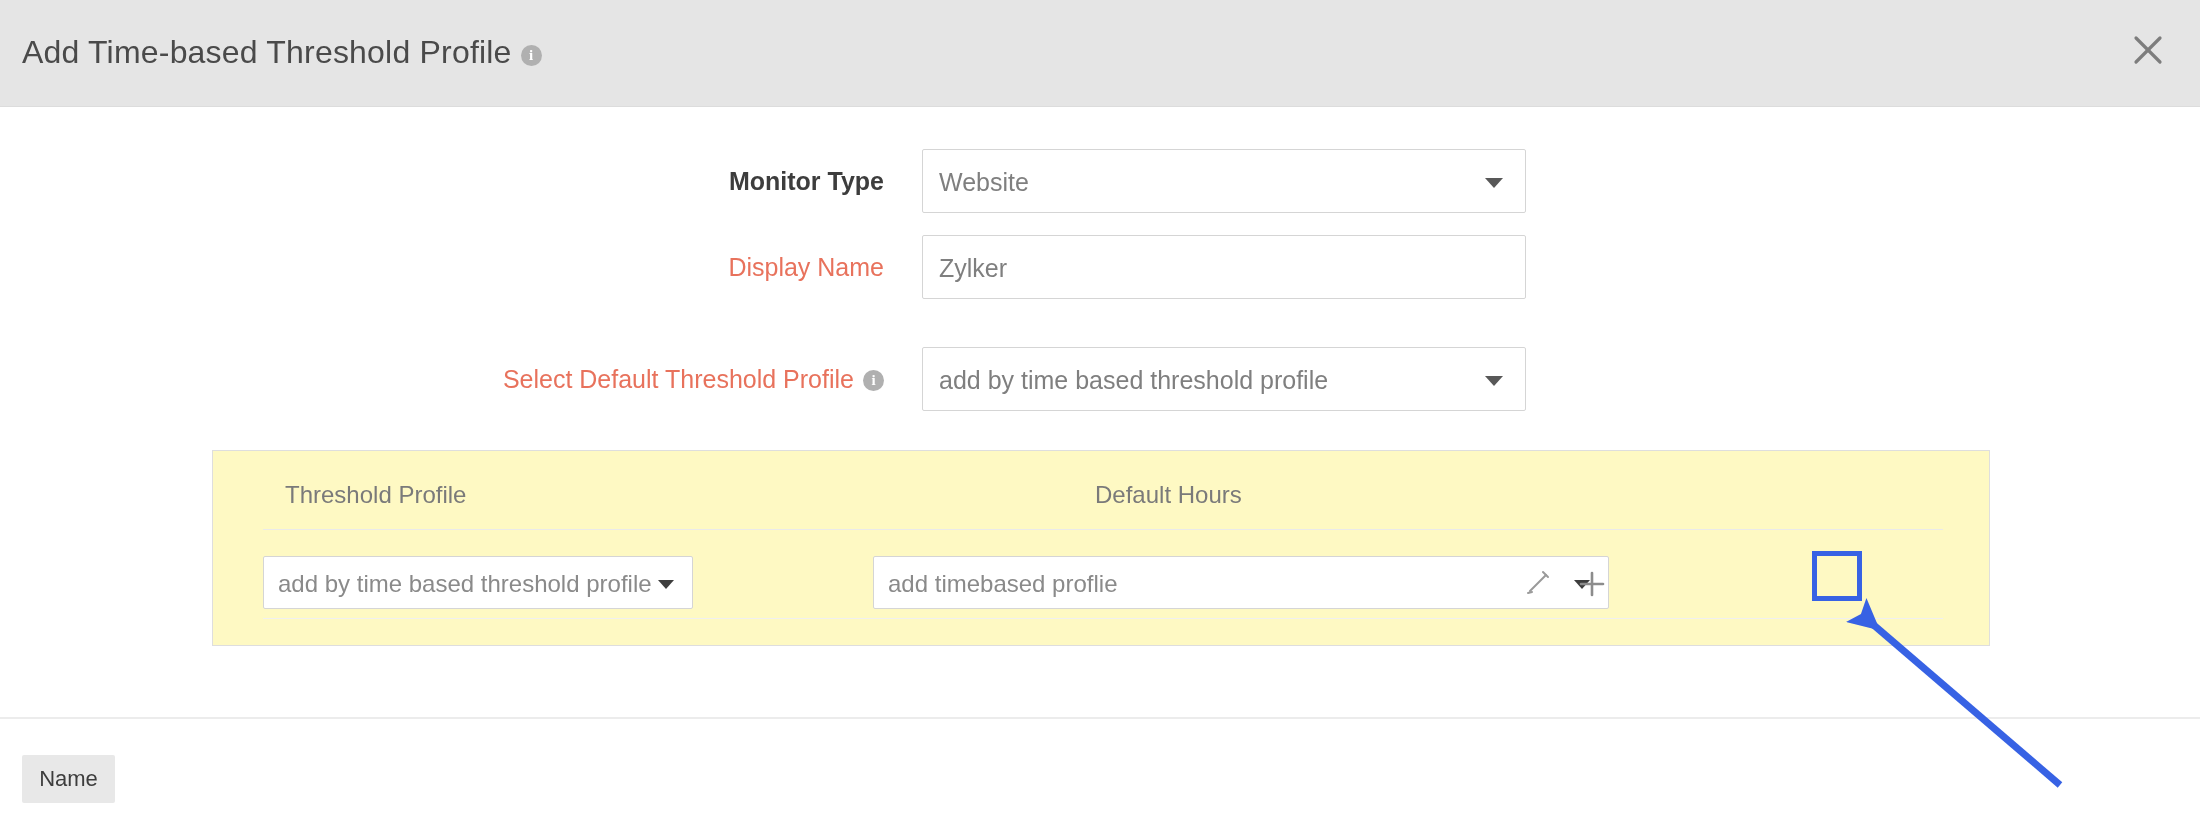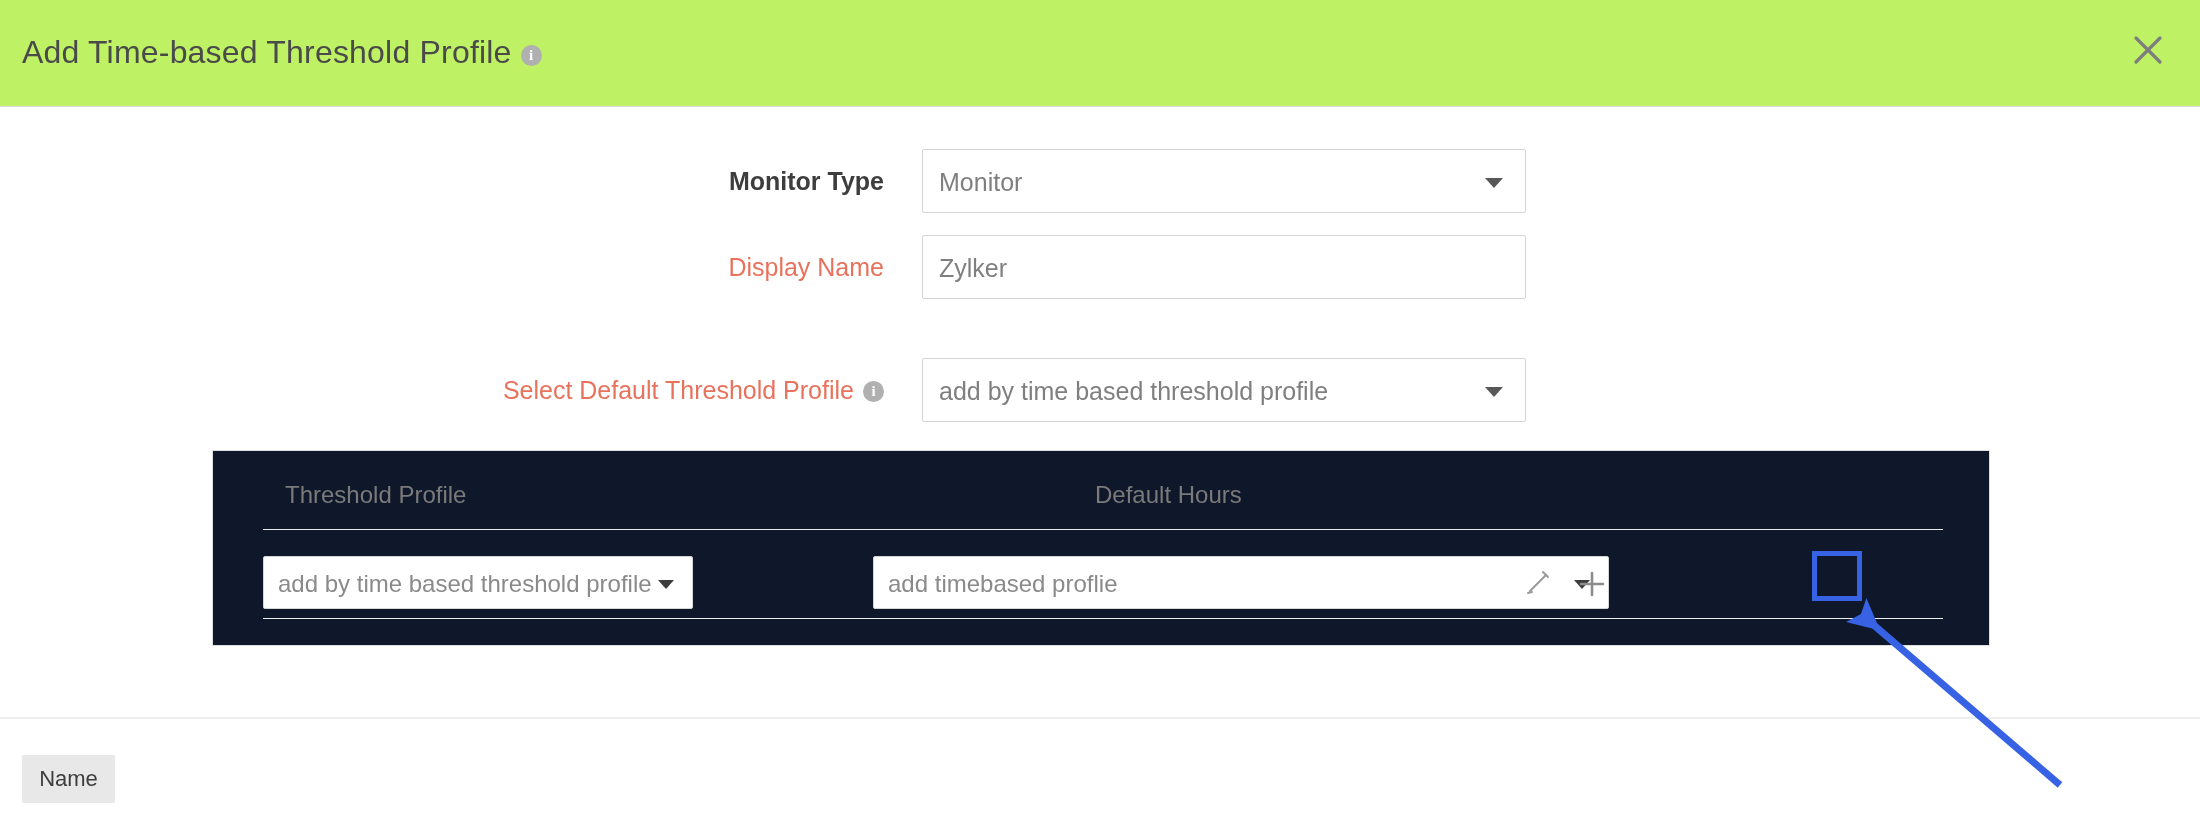--- a/index.html
+++ b/index.html
@@ -16,21 +16,21 @@
     height: 830px;
     background: #ffffff;
   }
 
   
   .dialog-header {
     position: absolute;
     left: 0; top: 0;
     width: 2200px;
     height: 107px;
-    background: #bef264;
+    background: #e5e5e5;
     border-bottom: 1px solid #dcdcdc;
   }
   .dialog-title {
     position: absolute;
     left: 22px;
     top: 34px;
     font-size: 32px;
     color: #4a4a4a;
     letter-spacing: 0.2px;
     white-space: nowrap;
@@ -70,21 +70,21 @@
     background: #ffffff;
   }
   .form-row {
     position: absolute;
     left: 0;
     width: 2200px;
     height: 64px;
   }
   .row-monitor   { top: 42px; }
   .row-display   { top: 128px; }
-  .row-default   { top: 251px; }
+  .row-default   { top: 240px; }
 
   .field-label {
     position: absolute;
     left: 0;
     top: 0;
     width: 865px;
     height: 64px;
     line-height: 64px;
     text-align: right;
     font-size: 25px;
@@ -125,21 +125,21 @@
   }
 
   
   .inner-panel {
     position: absolute;
     left: 212px;
     top: 343px;
     width: 1778px;
     height: 196px;
     border: 1px solid #dedede;
-    background: #0f172a;
+    background: #fef9c3;
   }
   .col-head {
     position: absolute;
     top: 30px;
     font-size: 24px;
     color: #7a7a7a;
     white-space: nowrap;
   }
   .col-head-threshold { left: 72px; }
   .col-head-business  { left: 882px; }
@@ -262,21 +262,21 @@
         <line x1="34" y1="10" x2="10" y2="34" stroke="#7d7d7d" stroke-width="3.2" stroke-linecap="round"></line>
       </svg>
     </div>
   </div>
 
   <div class="form-area">
 
     <div class="form-row row-monitor">
       <div class="field-label dark">Monitor Type</div>
       <div class="field-control">
-        <span class="field-value">Monitor</span>
+        <span class="field-value">Website</span>
         <span class="caret"></span>
       </div>
     </div>
 
     <div class="form-row row-display">
       <div class="field-label required">Display Name</div>
       <div class="field-control">
         <span class="field-value">Zylker</span>
       </div>
     </div>

